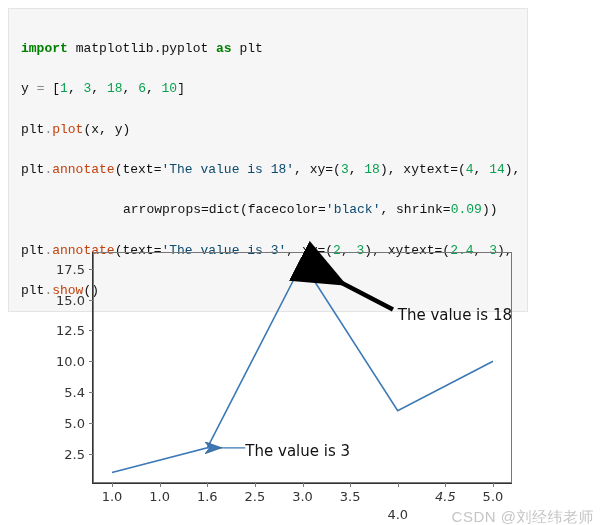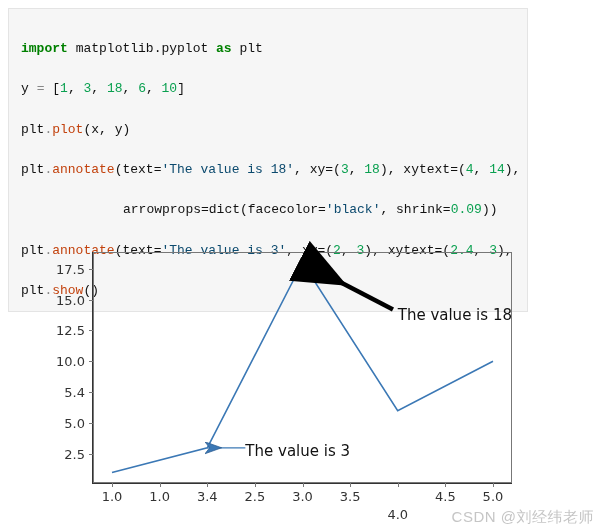--- a/index.html
+++ b/index.html
@@ -147,31 +147,31 @@
         <div class="tick-y" style="top: 78.4412px;">12.5</div>
         <div class="ytick-mark" style="top: 78.4412px;"></div>
         <div class="tick-y" style="top: 47.5588px;">15.0</div>
         <div class="ytick-mark" style="top: 47.5588px;"></div>
         <div class="tick-y" style="top: 16.6765px;">17.5</div>
         <div class="ytick-mark" style="top: 16.6765px;"></div>
         <div class="tick-x" style="left: 19.0455px;">1.0</div>
         <div class="xtick-mark" style="left: 19.0455px;"></div>
         <div class="tick-x" style="left: 66.6591px;">1.0</div>
         <div class="xtick-mark" style="left: 66.6591px;"></div>
-        <div class="tick-x" style="left: 114.273px;">3.4</div>
+        <div class="tick-x" style="left: 114.273px;">1.6</div>
         <div class="xtick-mark" style="left: 114.273px;"></div>
         <div class="tick-x" style="left: 161.886px;">2.5</div>
         <div class="xtick-mark" style="left: 161.886px;"></div>
         <div class="tick-x" style="left: 209.5px;">3.0</div>
         <div class="xtick-mark" style="left: 209.5px;"></div>
         <div class="tick-x" style="left: 257.114px;">3.5</div>
         <div class="xtick-mark" style="left: 257.114px;"></div>
         <div class="tick-x" style="left: 304.727px; margin-top: 24px;">4.0</div>
         <div class="xtick-mark" style="left: 304.727px;"></div>
-        <div class="tick-x" style="left: 352.341px;">4.5</div>
+        <div class="tick-x" style="left: 352.341px; font-style: italic;">4.5</div>
         <div class="xtick-mark" style="left: 352.341px;"></div>
         <div class="tick-x" style="left: 399.955px;">5.0</div>
         <div class="xtick-mark" style="left: 399.955px;"></div>
         <div class="annotation-text" style="left: 304.727px; top: 53.9118px;">The value is 18</div>
         <div class="annotation-text" style="left: 152.364px; top: 189.794px;">The value is 3</div>
       </div>
   </div>
 
   <div class="watermark">CSDN @刘经纬老师</div>
 </div>

